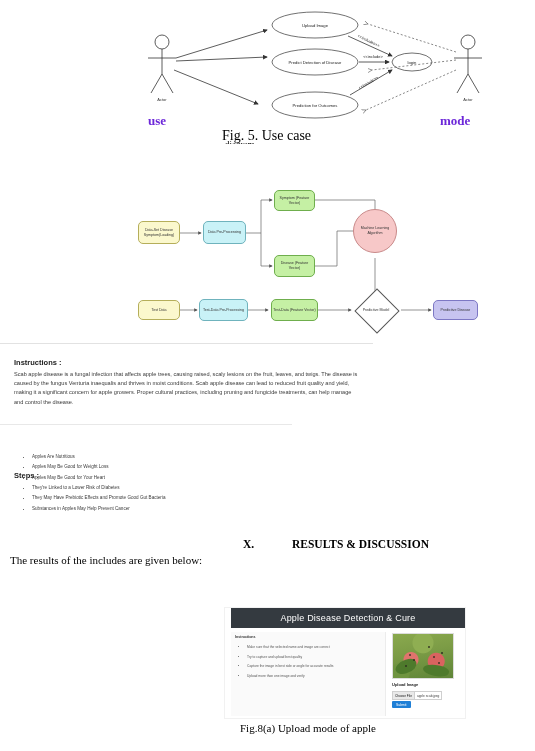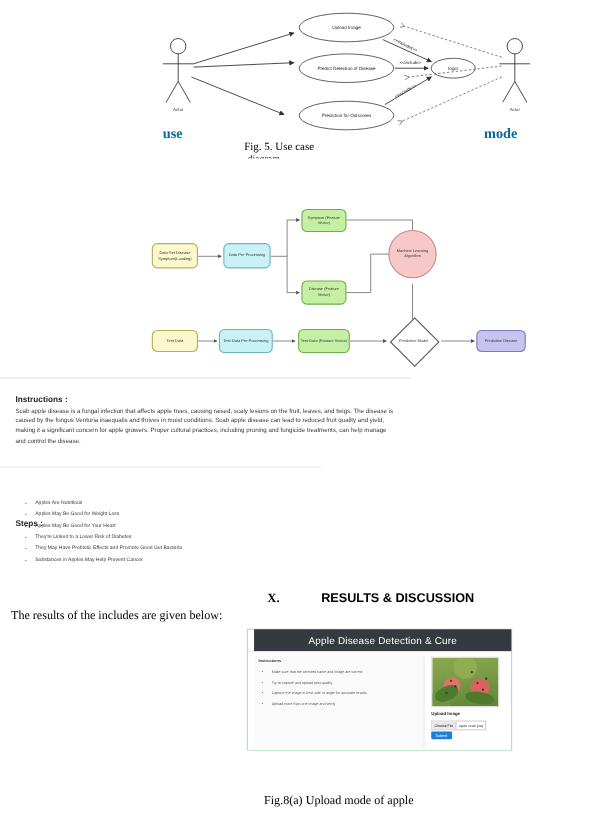--- a/index.html
+++ b/index.html
@@ -12,24 +12,24 @@
   .abs { position:absolute; }
 
   
   #usecase { left:130px; top:0px; width:400px; height:130px; }
   #usecase svg { display:block; }
   .uc-label { font-family:"Liberation Sans", sans-serif; font-size:4.2px; fill:#222; }
   .uc-ellipse { fill:#ffffff; stroke:#333; stroke-width:0.7; }
   .uc-actorlab { font-family:"Liberation Sans", sans-serif; font-size:4px; fill:#333; }
   .uc-inc { font-family:"Liberation Sans", sans-serif; font-size:4px; fill:#222; }
 
-  .big-serif { font-family:"Liberation Serif", serif; font-weight:bold; font-size:13px; color:#0369a1; }
+  .big-serif { font-family:"Liberation Serif", serif; font-weight:bold; font-size:13px; color:#6d28d9; }
   #use-word { left:148px; top:113px; }
   #mode-word { left:440px; top:113px;text-align:right; }
-  #fig5cap { left:222px; top:128px; font-family:"Liberation Serif", serif; font-size:10px; color:#000; white-space:nowrap;}
+  #fig5cap { left:222px; top:128px; font-family:"Liberation Serif", serif; font-size:14px; color:#000; white-space:nowrap;}
   #fig5cap2 { left:225px; top:139px; font-family:"Liberation Serif", serif; font-size:9px; color:#000; overflow:hidden; height:5px;}
 
   
   #flow { left:135px; top:188px; width:370px; height:145px; }
   .fnode { position:absolute; border:1px solid #4a4a4a; border-radius:5px;
            font-family:"Liberation Sans", sans-serif; font-size:3.6px; color:#333;
            display:flex; align-items:center; justify-content:center; text-align:center;
            line-height:1.35; padding:1px; box-sizing:border-box; }
   .f-yellow { background:#fbf8cd; border-color:#b5ae5a; }
   .f-cyan   { background:#c9f2f7; border-color:#6fb3bd; }
@@ -53,26 +53,26 @@
                line-height:1.65; text-align:left; }
   #desc-rule2 { left:0px; top:424px; width:292px; height:1px; background:#e8e8e8; }
   #steps-title { left:14px; top:438px; font-family:"Liberation Sans", sans-serif;
                  font-size:7.5px; font-weight:bold; color:#222;margin-top:33px; }
   #steps-list { left:20px; top:452px; margin:0; padding:0 0 0 12px;
                 font-family:"Liberation Sans", sans-serif; font-size:4.6px; color:#3b3b3b; }
   #steps-list li { line-height:2.25; }
 
   
   #res-num { left:243px; top:538px; font-size:11.5px; font-weight:bold; font-family:"Liberation Serif", serif; }
-  #res-head { left:292px; top:538px; font-size:11.5px; font-weight:bold; font-family:Liberation Sans, sans-serif; white-space:nowrap;}
+  #res-head { left:292px; top:538px; font-size:11.5px; font-weight:bold; font-family:Liberation Serif, serif; white-space:nowrap;}
   #res-sub { left:10px; top:554px; font-size:11px; font-family:"Liberation Serif", serif; white-space:nowrap;}
 
   
-  #app { left:225px; top:572px; width:240px; height:110px;
-         background:#22c55e; box-shadow:0 0 0 1px #f1f1f1; overflow:hidden;text-decoration:underline; }
+  #app { left:225px; top:608px; width:240px; height:110px;
+         background:#14532d; box-shadow:0 0 0 1px #f1f1f1; overflow:hidden;text-decoration:underline; }
   #app-strip-l { position:absolute; left:0; top:0; width:6px; height:20px; background:#fff; }
   #app-header { position:absolute; left:6px; top:0px; width:234px; height:20px;
                 background:#343a40; color:#fff; display:flex; align-items:center;
                 justify-content:center; font-family:"Liberation Sans", sans-serif;
                 font-size:9px; letter-spacing:.2px; }
   #app-body { position:absolute; left:0; top:20px; width:240px; height:90px; background:#fff; }
   #instr-panel { position:absolute; left:6px; top:4px; width:154px; height:84px;
                  background:#fafafa; border-right:1px solid #ececec; }
   #instr-title { position:absolute; left:4px; top:3px;
                  font-family:"Liberation Sans", sans-serif; font-size:3.6px;

